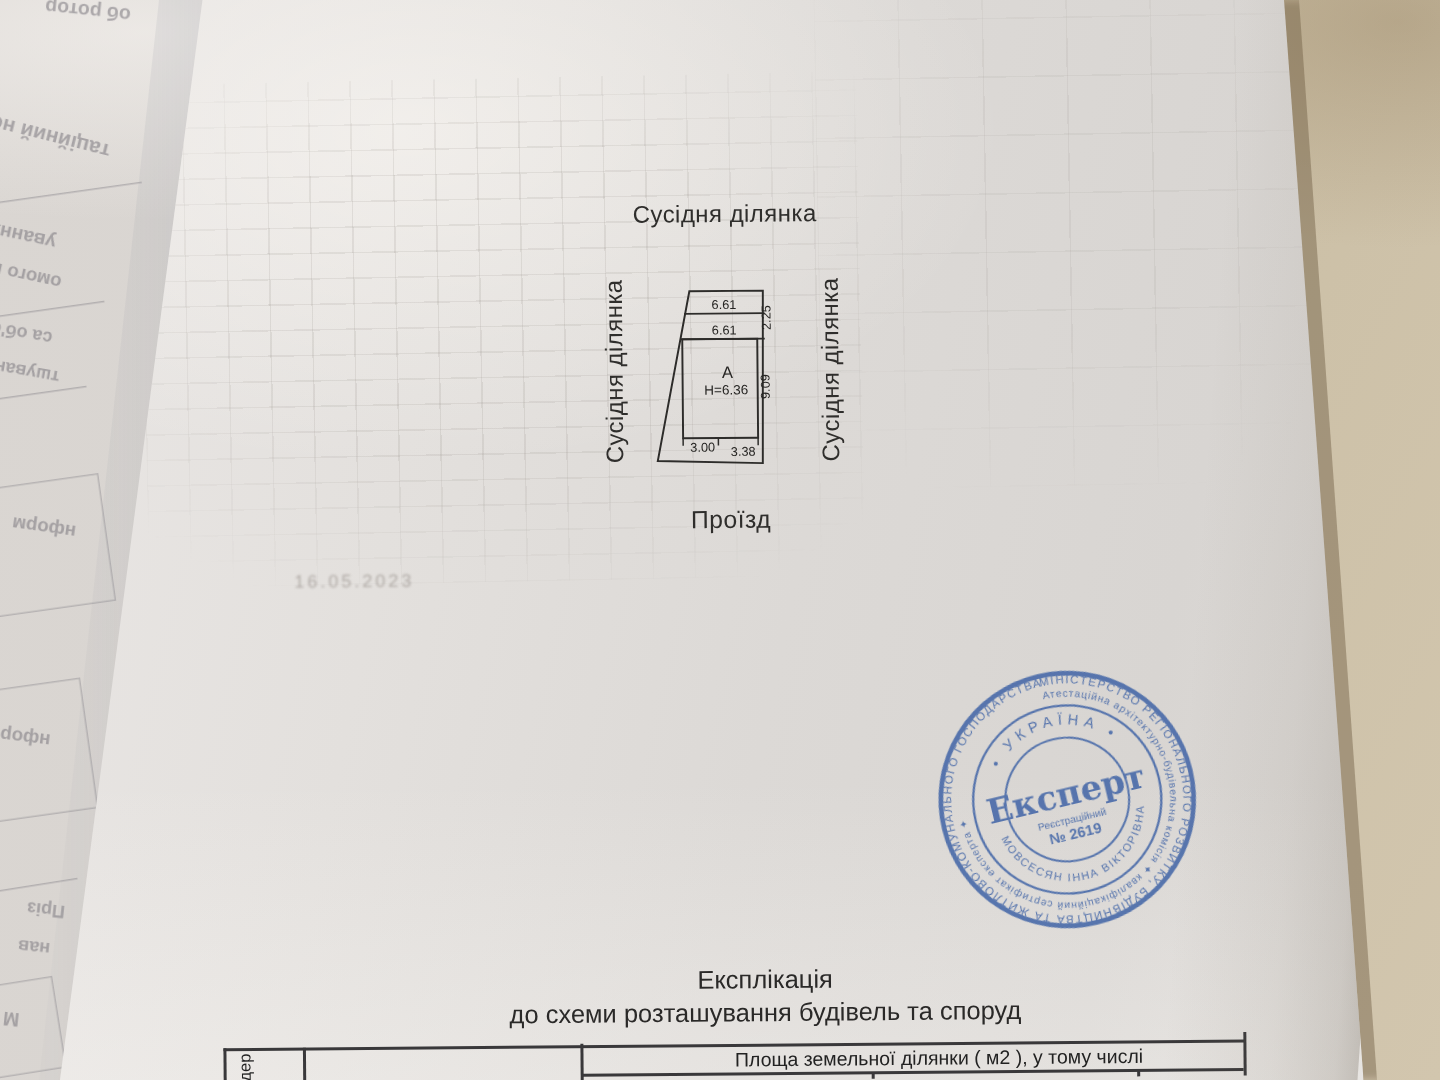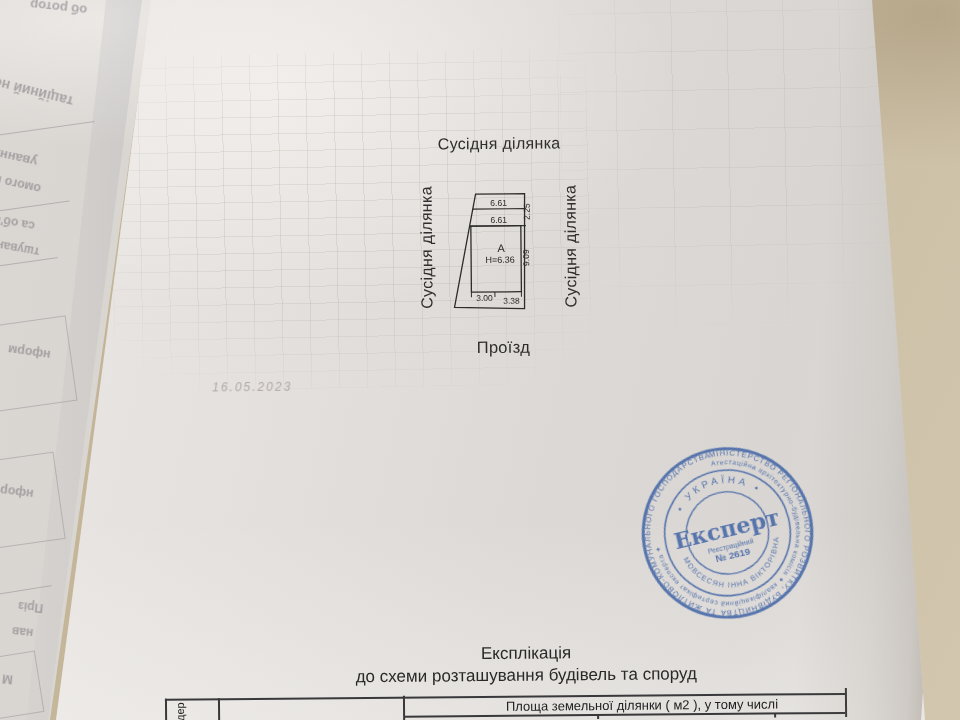--- a/index.html
+++ b/index.html
@@ -31,21 +31,21 @@
       background:linear-gradient(to right,rgba(190,188,190,0) 0%,
         rgba(148,152,163,.55) 42%,rgba(118,124,140,.6) 66%,
         rgba(192,192,194,.75) 84%,rgba(245,243,241,.95) 97%);
       filter:blur(.5px);}
 
   
   #page{inset:0;clip-path:polygon(135px 0,856px 0,909px 100%,40px 100%);
       background:
       radial-gradient(60% 45% at 28% 12%, rgba(255,252,248,.5), transparent 70%),
       linear-gradient(to bottom, transparent 72%, rgba(250,248,245,.35) 100%),
-      linear-gradient(102deg,#eae7e5 0%,#e3e0dd 30%,#dcd9d6 55%,#d8d5d2 78%,#e0ddda 100%); margin-left: 16px;}
+      linear-gradient(102deg,#eae7e5 0%,#e3e0dd 30%,#dcd9d6 55%,#d8d5d2 78%,#e0ddda 100%);}
   #rightshade{left:800px;top:-10px;width:130px;height:740px;transform:rotate(4deg);
       background:linear-gradient(to right,transparent 0%,rgba(120,110,95,.10) 55%,
       rgba(110,100,85,.20) 88%,rgba(100,90,75,.28) 100%);}
 
   
   #gridA{left:96px;top:52px;width:478px;height:336px;transform:rotate(-1.1deg);
       background:
       repeating-linear-gradient(90deg, rgba(146,140,133,.17) 0 1px, transparent 1px 28px),
       repeating-linear-gradient(0deg,  rgba(146,140,133,.15) 0 1px, transparent 1px 17px);
       -webkit-mask-image:radial-gradient(75% 70% at 50% 45%, #000 45%, transparent 92%);
@@ -56,21 +56,21 @@
       repeating-linear-gradient(0deg,  rgba(146,140,133,.10) 0 1px, transparent 1px 39px);
       -webkit-mask-image:radial-gradient(70% 70% at 50% 40%, #000 40%, transparent 95%);
       mask-image:radial-gradient(70% 70% at 50% 40%, #000 40%, transparent 95%);}
 
   
   #content{inset:0;transform:rotate(-0.5deg);color:#2d2c2a;}
   .doclabel{position:absolute;text-align:center;font-size:16px;color:#2f2e2c;letter-spacing:.3px;}
   .vlabel{position:absolute;width:160px;height:20px;text-align:center;
       transform:rotate(-90deg);font-size:16px;color:#2f2e2c;letter-spacing:.3px;}
   #faintdate{position:absolute;left:196px;top:378px;font-size:12px;letter-spacing:2px;
-      color:rgba(125,118,112,.5);filter:blur(.7px);font-style:italic;}
+      color:rgba(125,118,112,.5);filter:blur(.7px);}
   #headings{position:absolute;left:150px;top:643px;width:715px;text-align:center;
       font-size:17px;color:#2a2928;line-height:22px;}
 
   
   .tl{position:absolute;background:#39383a;}
   #tblheader{position:absolute;left:420px;top:699px;width:406px;text-align:center;
       font-size:13px;color:#222;}
   #tblcol1{position:absolute;left:150px;top:698px;width:22px;height:22px;
       display:flex;align-items:center;justify-content:center;
       transform:rotate(-90deg);font-size:11px;color:#222;}

